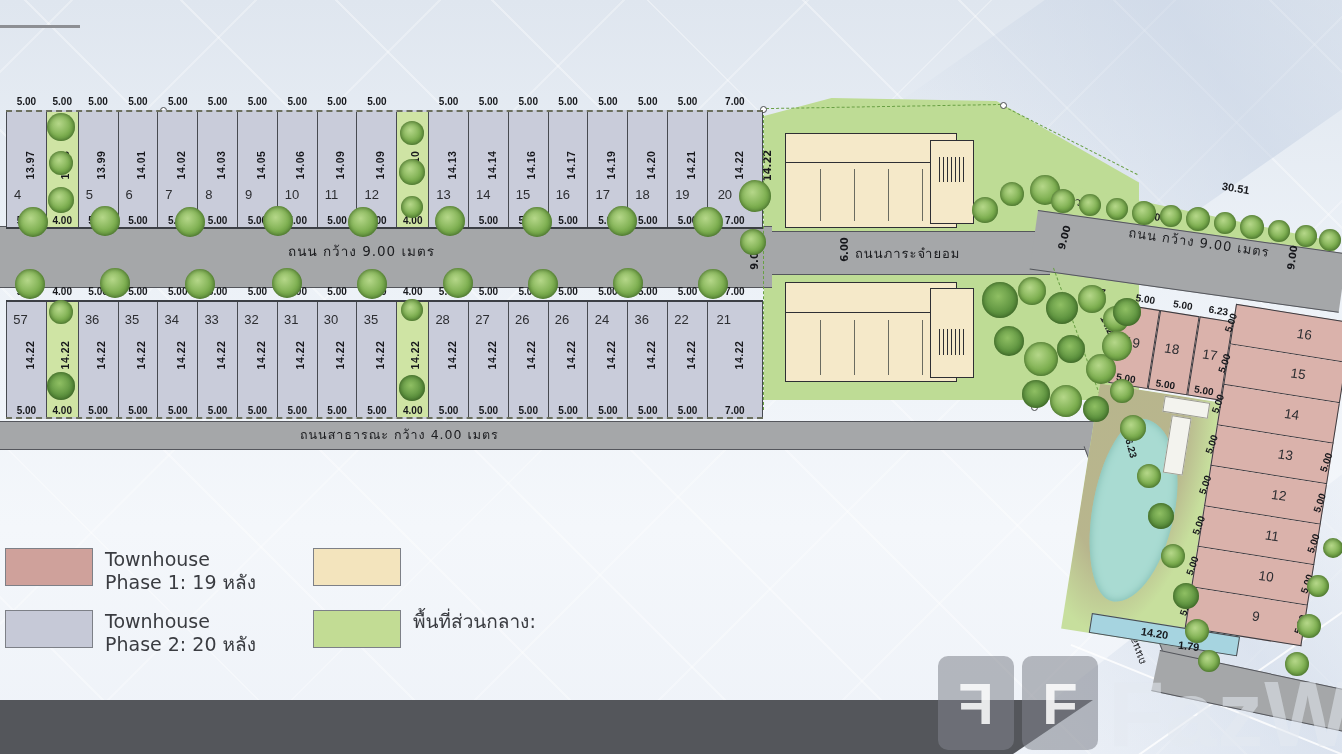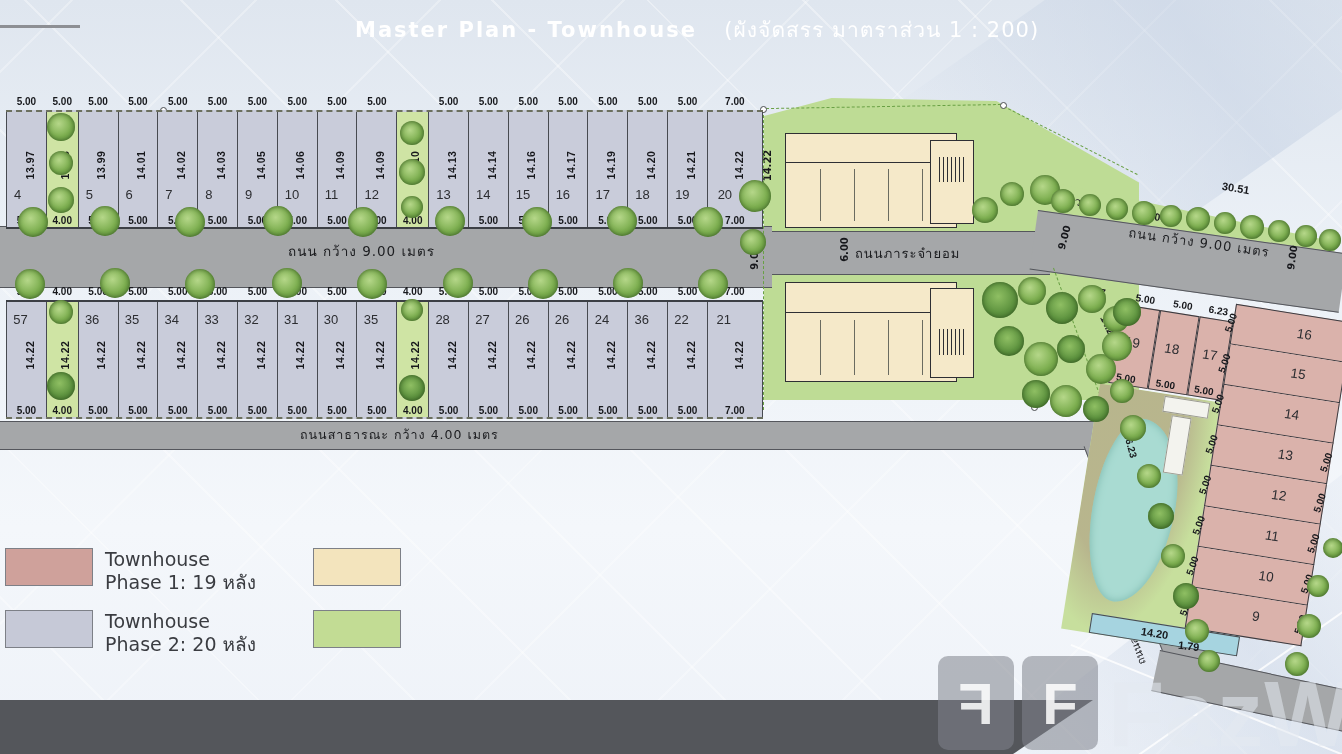--- a/index.html
+++ b/index.html
@@ -522,28 +522,24 @@
       <div class="leg" style="left: 5px; top: 610px;">
         <div class="sw" style="background:#c6c9d7;"></div>
       <div class="legtxt">
         <div>Townhouse</div>
         <div>Phase 2: 20 หลัง</div>
       </div>
       </div>
       <div class="leg" style="left: 313px; top: 610px;">
         <div class="sw" style="background:#c2dc94;"></div>
       <div class="legtxt">
+        <div>พื้นที่ส่วนกลาง:</div>
       </div>
       </div>
     </div>
 
   <div id="bar"></div>
   <div id="barrule"></div>
-  <div id="bartitle">
-    <b>Master Plan - Townhouse</b>
-    <span style="display:inline-block;width:12px;"></span>
-    <span>(ผังจัดสรร มาตราส่วน 1 : 200)</span>
-  </div>
 
   <div class="wmbox" style="left:938px;top:656px;width:76px;height:94px;font-size:58px;transform:scaleX(-1);">F</div>
   <div class="wmbox" style="left:1022px;top:656px;width:76px;height:94px;font-size:58px;">F</div>
   <div class="wm" style="left:1108px;top:662px;font-size:92px;letter-spacing:1px;">FazWaz</div>
 </div>
 
 </body></html>

